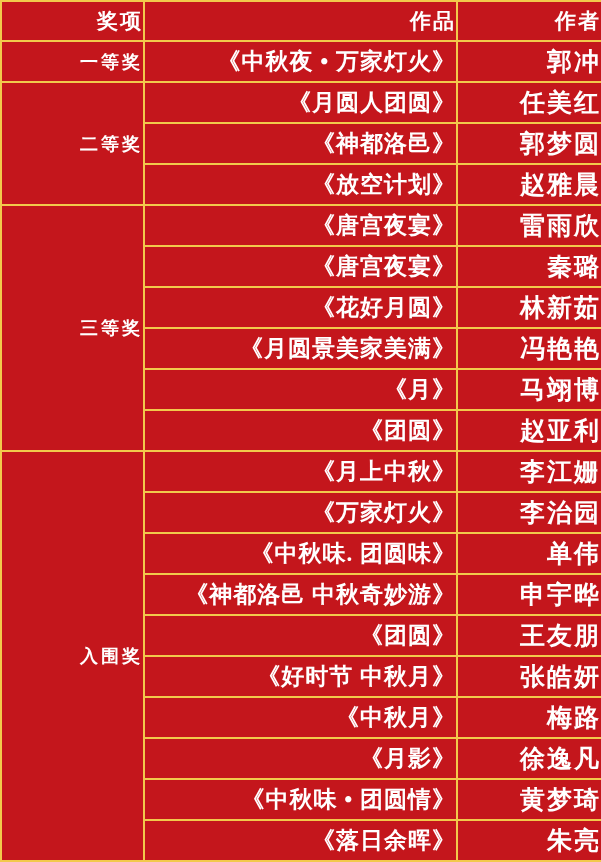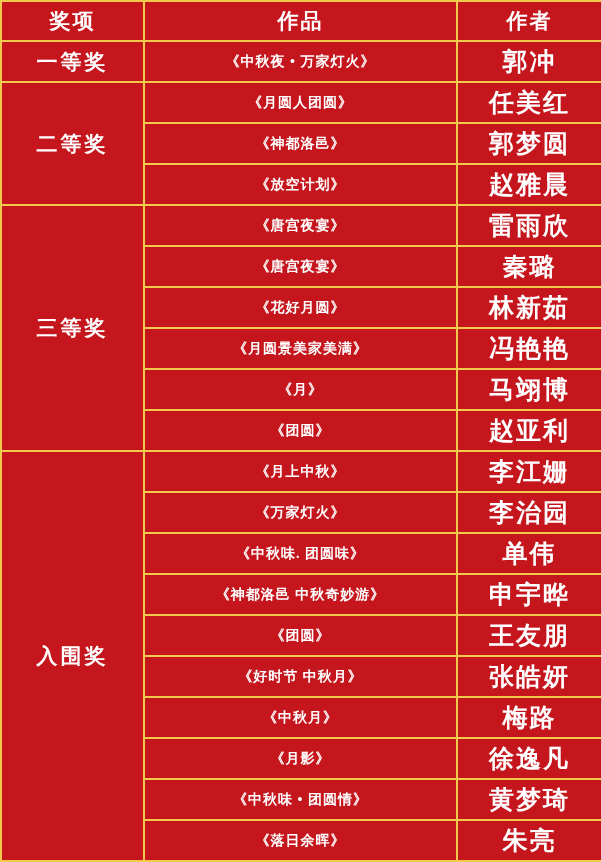--- a/index.html
+++ b/index.html
@@ -15,45 +15,45 @@
   .award-table {
     width: 601px;
     height: 862px;
     border-collapse: collapse;
     table-layout: fixed;
     background: #c4161c;
   }
   .award-table td, .award-table th {
     border: 2px solid #f2c94c;
     color: #ffffff;
-    text-align: center;
+    text-align: right;
     vertical-align: middle;
     font-weight: bold;
     padding: 0;
   }
   .col-award  { width: 143px; }
   .col-work   { width: 313px; }
   .col-author { width: 145px; }
 
   thead th {
     font-size: 21px;
     height: 38px;
     letter-spacing: 2px;
   }
   tbody td {
     font-size: 19px;
     height: 38px;
     letter-spacing: 1px;
   }
   td.award-cell {
-    font-size: 21px;
+    font-size: 18px;
     letter-spacing: 3px;
   }
   td.work-cell {
-    font-size: 14px;
+    font-size: 23px;
   }
   td.author-cell {
     font-size: 25px;
     letter-spacing: 2px;
   }
 </style>
 </head>
 <body>
 
 <table class="award-table">

